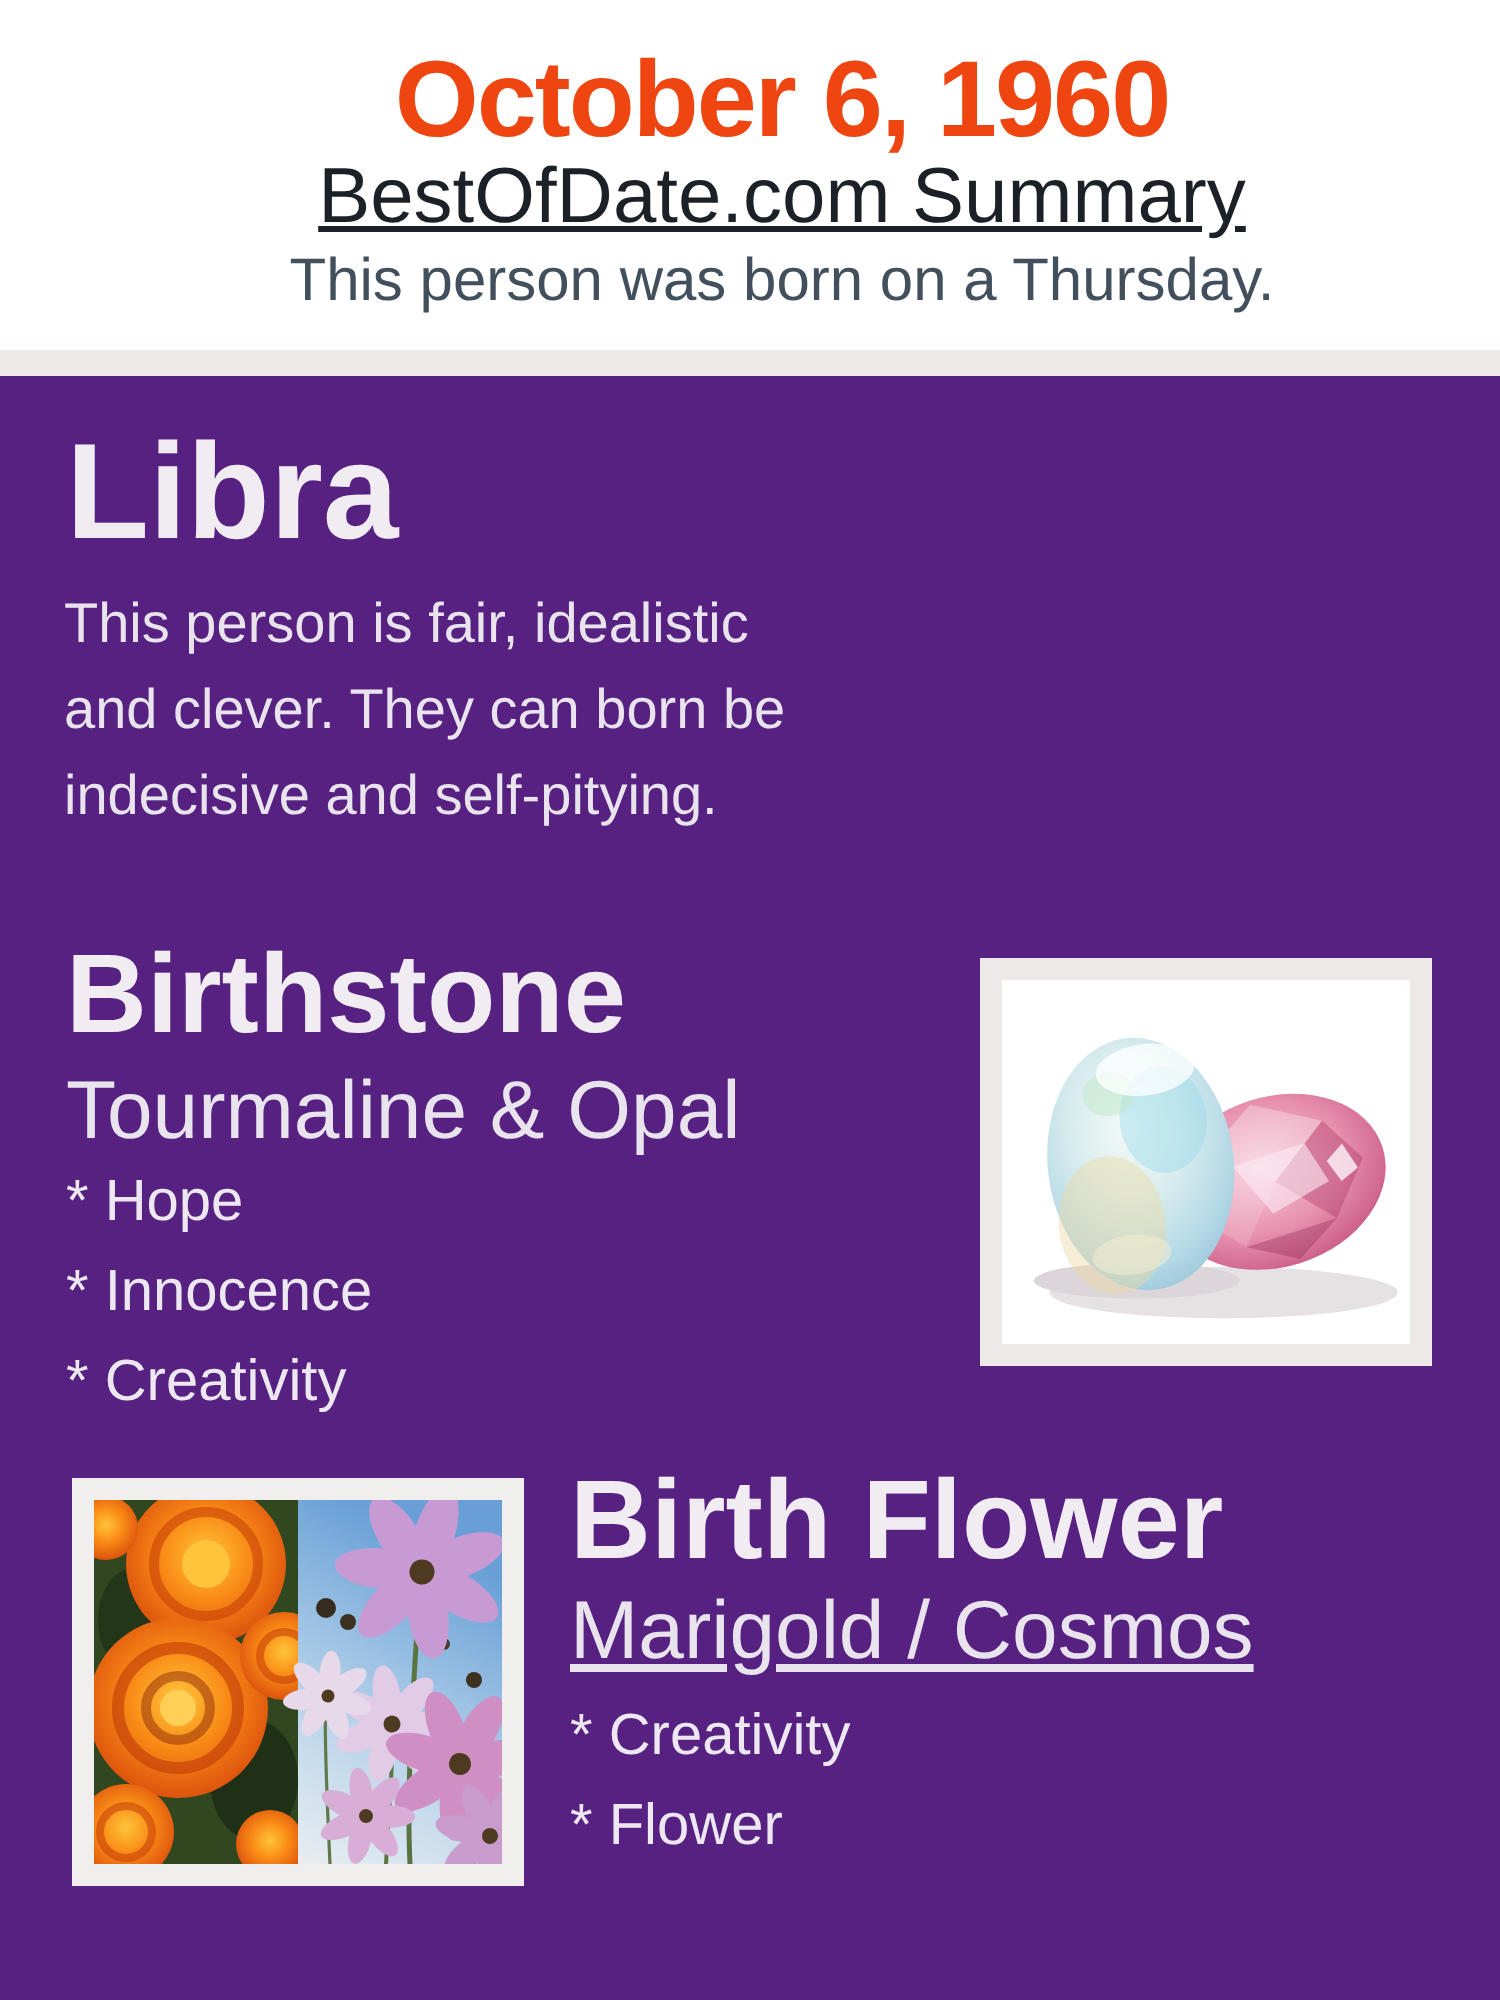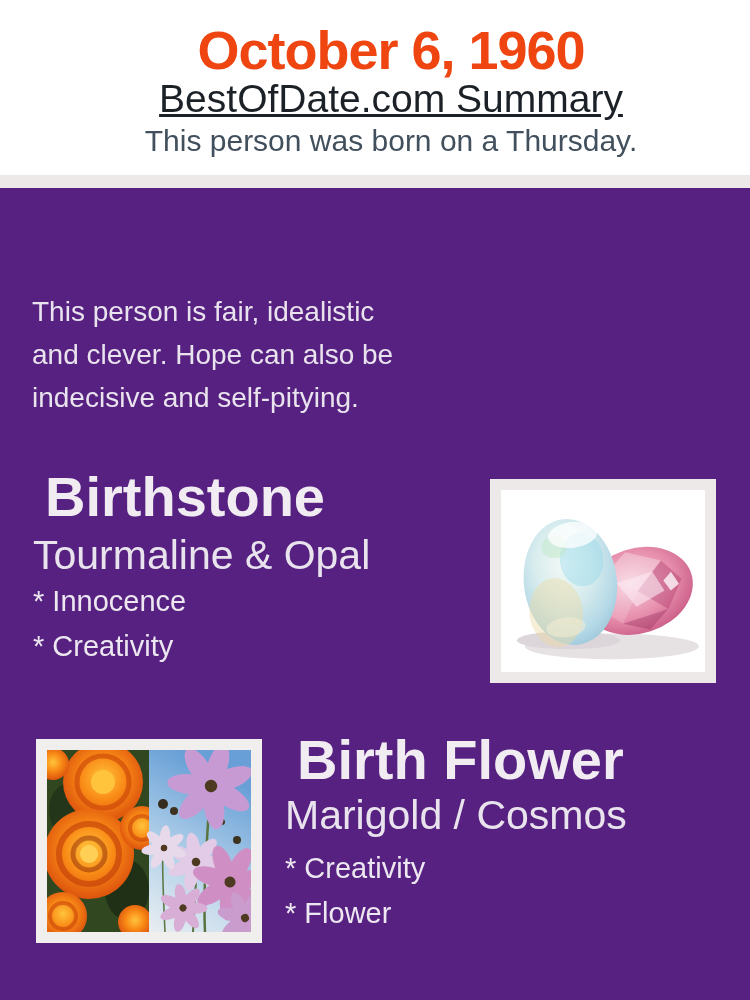--- a/index.html
+++ b/index.html
@@ -33,35 +33,35 @@
     position:absolute;top:211px;left:33px;
     font-size:68px;font-weight:700;color:#f0ecf2;line-height:1.05;
   }
   .zodiac-desc{
     position:absolute;top:290px;left:32px;width:620px;
     font-size:28px;font-weight:400;color:#e9e3ee;line-height:43px;
   }
 
   .section-heading{
     position:absolute;
-    font-size:56px;font-weight:700;color:#f0ecf2;line-height:1.05;margin-left:12px;
+    font-size:56px;font-weight:700;color:#f0ecf2;line-height:1.05;
   }
   .section-sub{
     position:absolute;
     font-size:41px;font-weight:400;color:#e9e3ee;line-height:1.1;
   }
   .trait-list{
     position:absolute;
     font-size:29px;font-weight:400;color:#ece7f0;line-height:45px;
   }
   #birthstone-heading{top:468px;left:33px;}
   #birthstone-sub{top:533px;left:33px;text-align:right;}
   #birthstone-traits{top:579px;left:33px;}
   #flower-heading{top:731px;left:285px;}
-  #flower-sub{top:793px;left:285px;}
+  #flower-sub{top:793px;left:285px;text-decoration:underline;}
   #flower-traits{top:846px;left:285px;}
 
   
   .card{position:absolute;box-sizing:border-box;}
   .gem-card{
     left:490px;top:479px;width:226px;height:204px;
     background:#ece9e8;padding:11px;
   }
   .flower-card{
     left:36px;top:739px;width:226px;height:204px;
@@ -77,29 +77,31 @@
 
   <div class="header">
     <div class="title">October 6, 1960</div>
     <div class="subtitle">BestOfDate.com Summary</div>
     <div class="tagline">This person was born on a Thursday.</div>
   </div>
   <div class="divider"></div>
 
   <div class="main"></div>
 
+  <div class="zodiac-name">Libra</div>
   <div class="zodiac-desc">
     <div>This person is fair, idealistic</div>
-    <div>and clever. Hope can also be</div>
+    <div>and clever. They can born be</div>
     <div>indecisive and self-pitying.</div>
   </div>
 
   <div id="birthstone-heading" class="section-heading">Birthstone</div>
   <div id="birthstone-sub" class="section-sub">Tourmaline &amp; Opal</div>
   <div id="birthstone-traits" class="trait-list">
+    <div>* Hope</div>
     <div>* Innocence</div>
     <div>* Creativity</div>
   </div>
 
   <div class="card gem-card">
     <div class="card-inner">
       <svg viewBox="0 0 206 184">
         <defs>
           <radialGradient id="opalG" cx="45%" cy="35%" r="75%">
             <stop offset="0%" stop-color="#f3f9f6"></stop>

